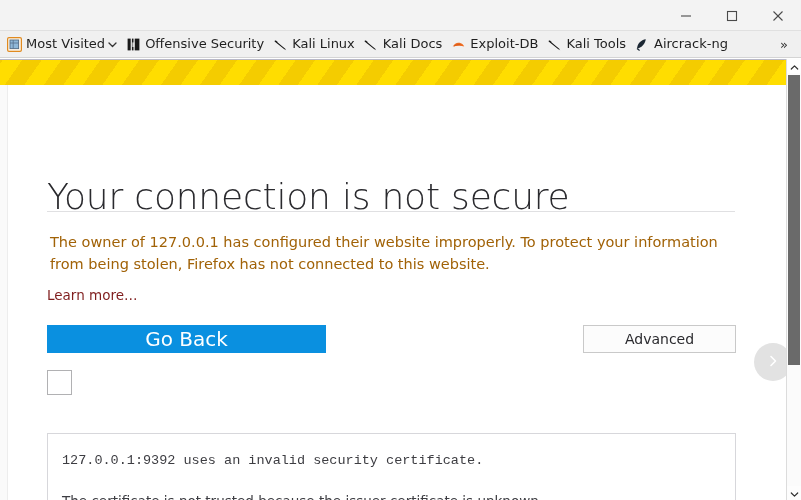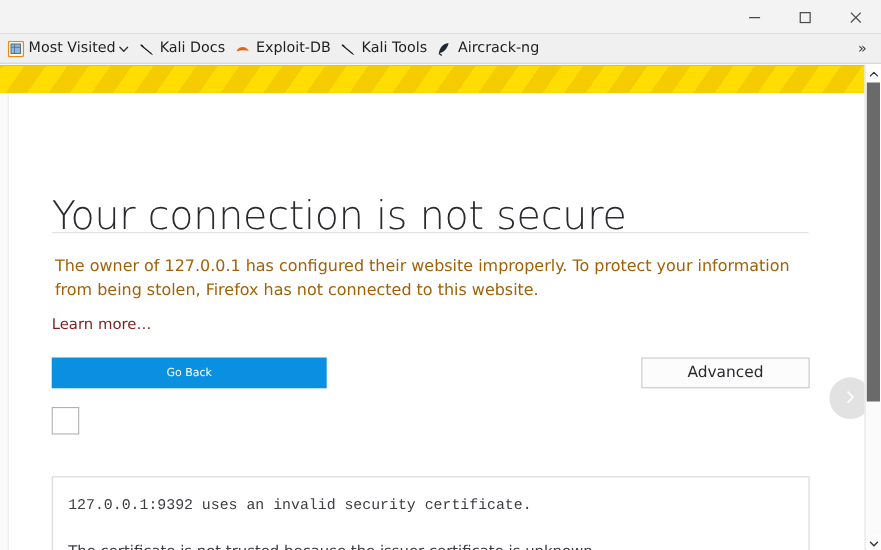--- a/index.html
+++ b/index.html
@@ -129,25 +129,25 @@
   }
   .learn-more {
     position: absolute; left: 38px; top: 202px;
     font-size: 13.5px;
     color: #7f1d1d;
     cursor: pointer;
   }
 
   .btn-goback {
     position: absolute; left: 38px; top: 240px;
-    width: 250px; height: 28px;
+    width: 279px; height: 28px;
     background: #0a90e0;
     color: #ffffff;
     border: none;
-    font-size: 10px;
+    font-size: 20px;
     font-family: inherit;
     display: flex; align-items: center; justify-content: center;
     cursor: pointer;
   }
   .btn-advanced {
     position: absolute; left: 574px; top: 240px;
     width: 153px; height: 28px;
     background: #fcfcfc;
     color: #2a2a2e;
     border: 1px solid #c9c9c9;
@@ -273,21 +273,42 @@
         </svg>
       </span>
       <span class="bm-label">Most Visited</span>
       <span class="bm-caret">
         <svg width="9" height="9" viewBox="0 0 9 9">
             <path d="M1 3 L4.5 6.5 L8 3" fill="none" stroke="#333" stroke-width="1.3" stroke-linecap="round" stroke-linejoin="round"></path>
           </svg>
       </span>
     </div>
 
-
+    <div class="bm-item">
+      <span class="bm-icon">
+        <svg width="15" height="15" viewBox="0 0 15 15">
+          <rect x="1" y="1" width="13" height="13" fill="#f2f2f2"></rect>
+          <rect x="1.6" y="1.6" width="3.1" height="11.8" fill="#1a1a1a"></rect>
+          <rect x="5.9" y="1.6" width="1.6" height="11.8" fill="#1a1a1a"></rect>
+          <rect x="8.7" y="1.6" width="4.7" height="11.8" fill="#1a1a1a"></rect>
+          <rect x="6.4" y="5.4" width="2.1" height="4.6" fill="#dcdcdc"></rect>
+        </svg>
+      </span>
+      <span class="bm-label">Offensive Security</span>
+    </div>
+
+    <div class="bm-item">
+      <span class="bm-icon">
+        <svg width="15" height="15" viewBox="0 0 15 15">
+          <path d="M2 3.3 L11.6 11.2 L13.2 13.2 L11.0 12.0 L1.6 4.4 Z" fill="#141414"></path>
+          <path d="M2.3 3.0 L5.0 5.2 L3.4 5.0 Z" fill="#141414"></path>
+        </svg>
+      </span>
+      <span class="bm-label">Kali Linux</span>
+    </div>
 
     <div class="bm-item">
       <span class="bm-icon">
         <svg width="15" height="15" viewBox="0 0 15 15">
           <path d="M2 3.3 L11.6 11.2 L13.2 13.2 L11.0 12.0 L1.6 4.4 Z" fill="#141414"></path>
           <path d="M2.3 3.0 L5.0 5.2 L3.4 5.0 Z" fill="#141414"></path>
         </svg>
       </span>
       <span class="bm-label">Kali Docs</span>
     </div>

